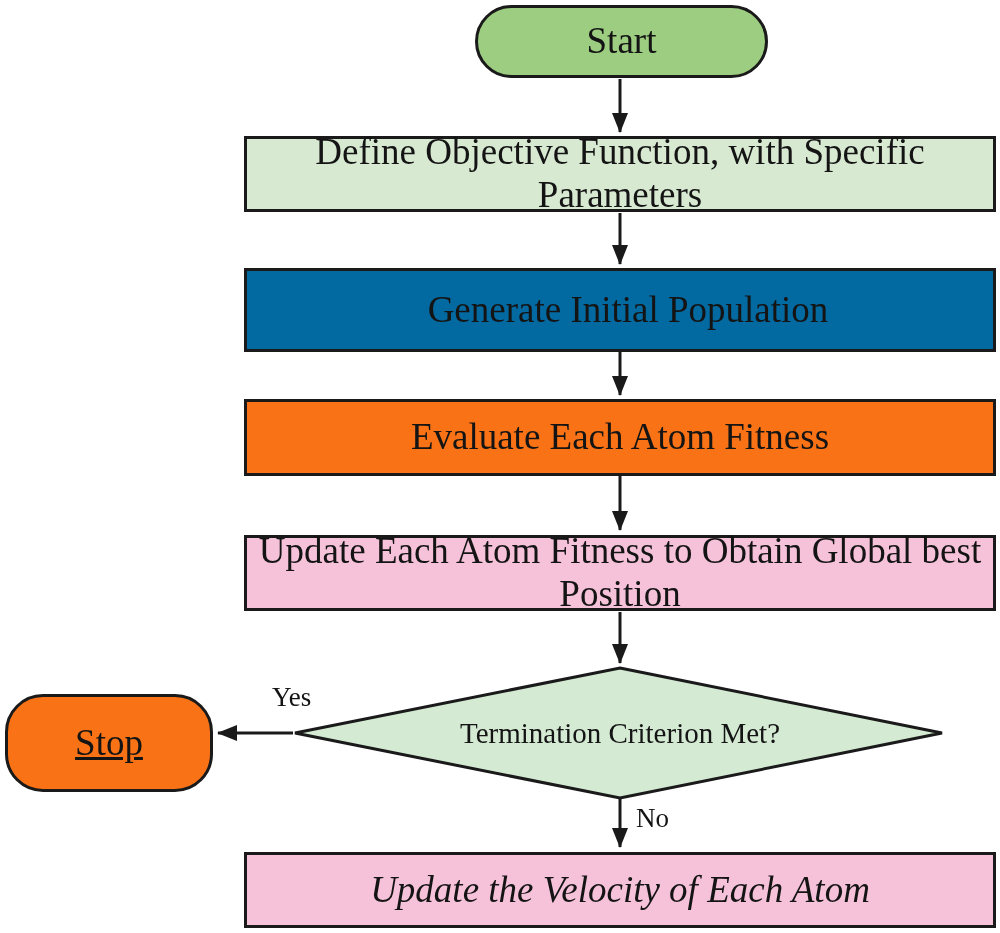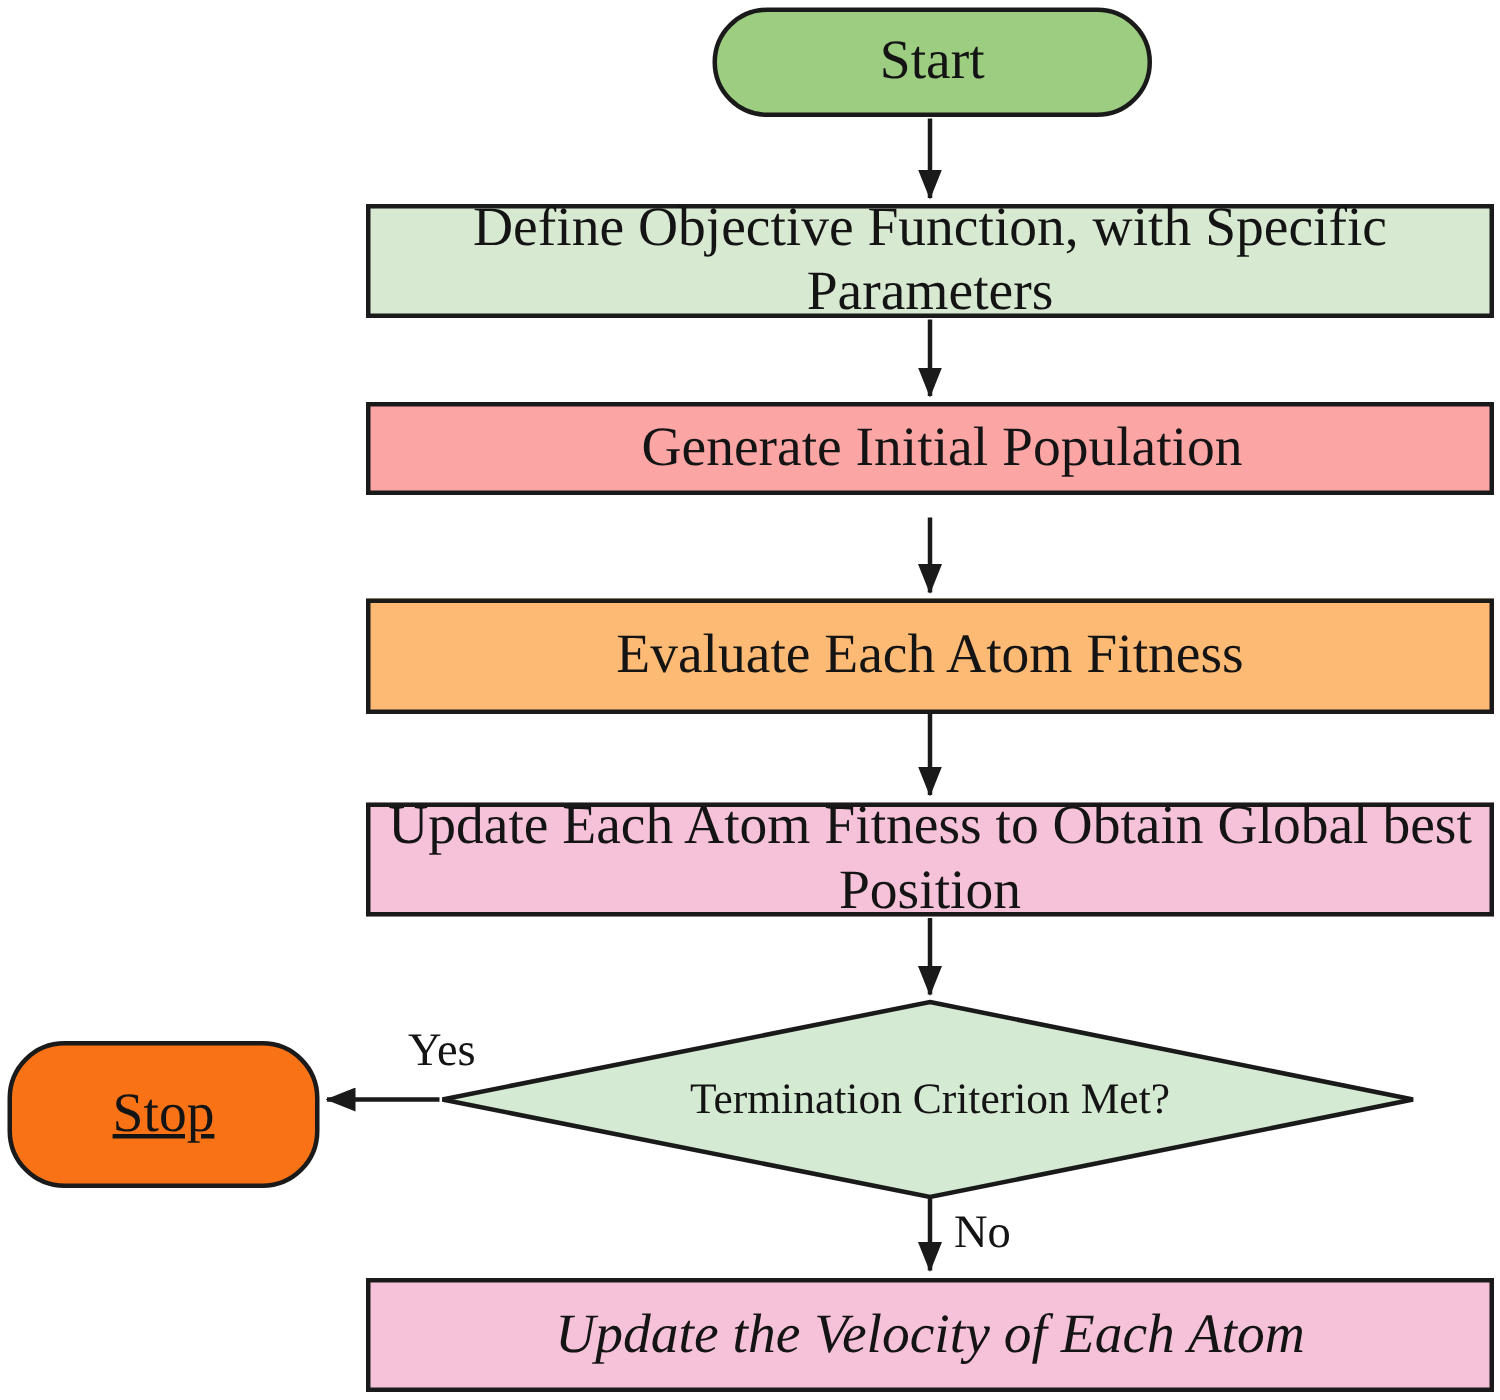--- a/index.html
+++ b/index.html
@@ -43,21 +43,21 @@
     top: 714px;
     width: 600px;
     height: 38px;
     display: flex;
     align-items: center;
     justify-content: center;
     font-size: 29px;
   }
   .edge-label {
     position: absolute;
-    font-size: 31px;
+    font-size: 27px;
     color: #141414;
   }
   .edge-label.yes { left: 272px; top: 682px; }
   .edge-label.no  { left: 636px; top: 803px; }
 </style>
 </head>
 <body>
 
 <div class="canvas">
 
@@ -80,25 +80,25 @@
   </svg>
 
   <div class="node terminator" style="left: 475px; top: 5px; width: 293px; height: 73px; background: rgb(156, 205, 128);">
     <span>Start</span>
   </div>
 
   <div class="node" style="left: 244px; top: 136px; width: 752px; height: 76px; background: rgb(216, 233, 210);">
     <span>Define Objective Function, with Specific Parameters</span>
   </div>
 
-  <div class="node" style="left: 244px; top: 268px; width: 752px; height: 62px; background: #fca5a5; padding-left: 16px;">
+  <div class="node" style="left: 244px; top: 268px; width: 752px; height: 84px; background: #0369a1; padding-left: 16px;">
     <span>Generate Initial Population</span>
   </div>
 
-  <div class="node" style="left: 244px; top: 399px; width: 752px; height: 77px; background: #fdba74;">
+  <div class="node" style="left: 244px; top: 399px; width: 752px; height: 77px; background: #f97316;">
     <span>Evaluate Each Atom Fitness</span>
   </div>
 
   <div class="node" style="left: 244px; top: 535px; width: 752px; height: 76px; background: rgb(246, 194, 217);">
     <span>Update Each Atom Fitness to Obtain Global best Position</span>
   </div>
 
   <div class="decision-text">
     <span>Termination Criterion Met?</span>
   </div>

